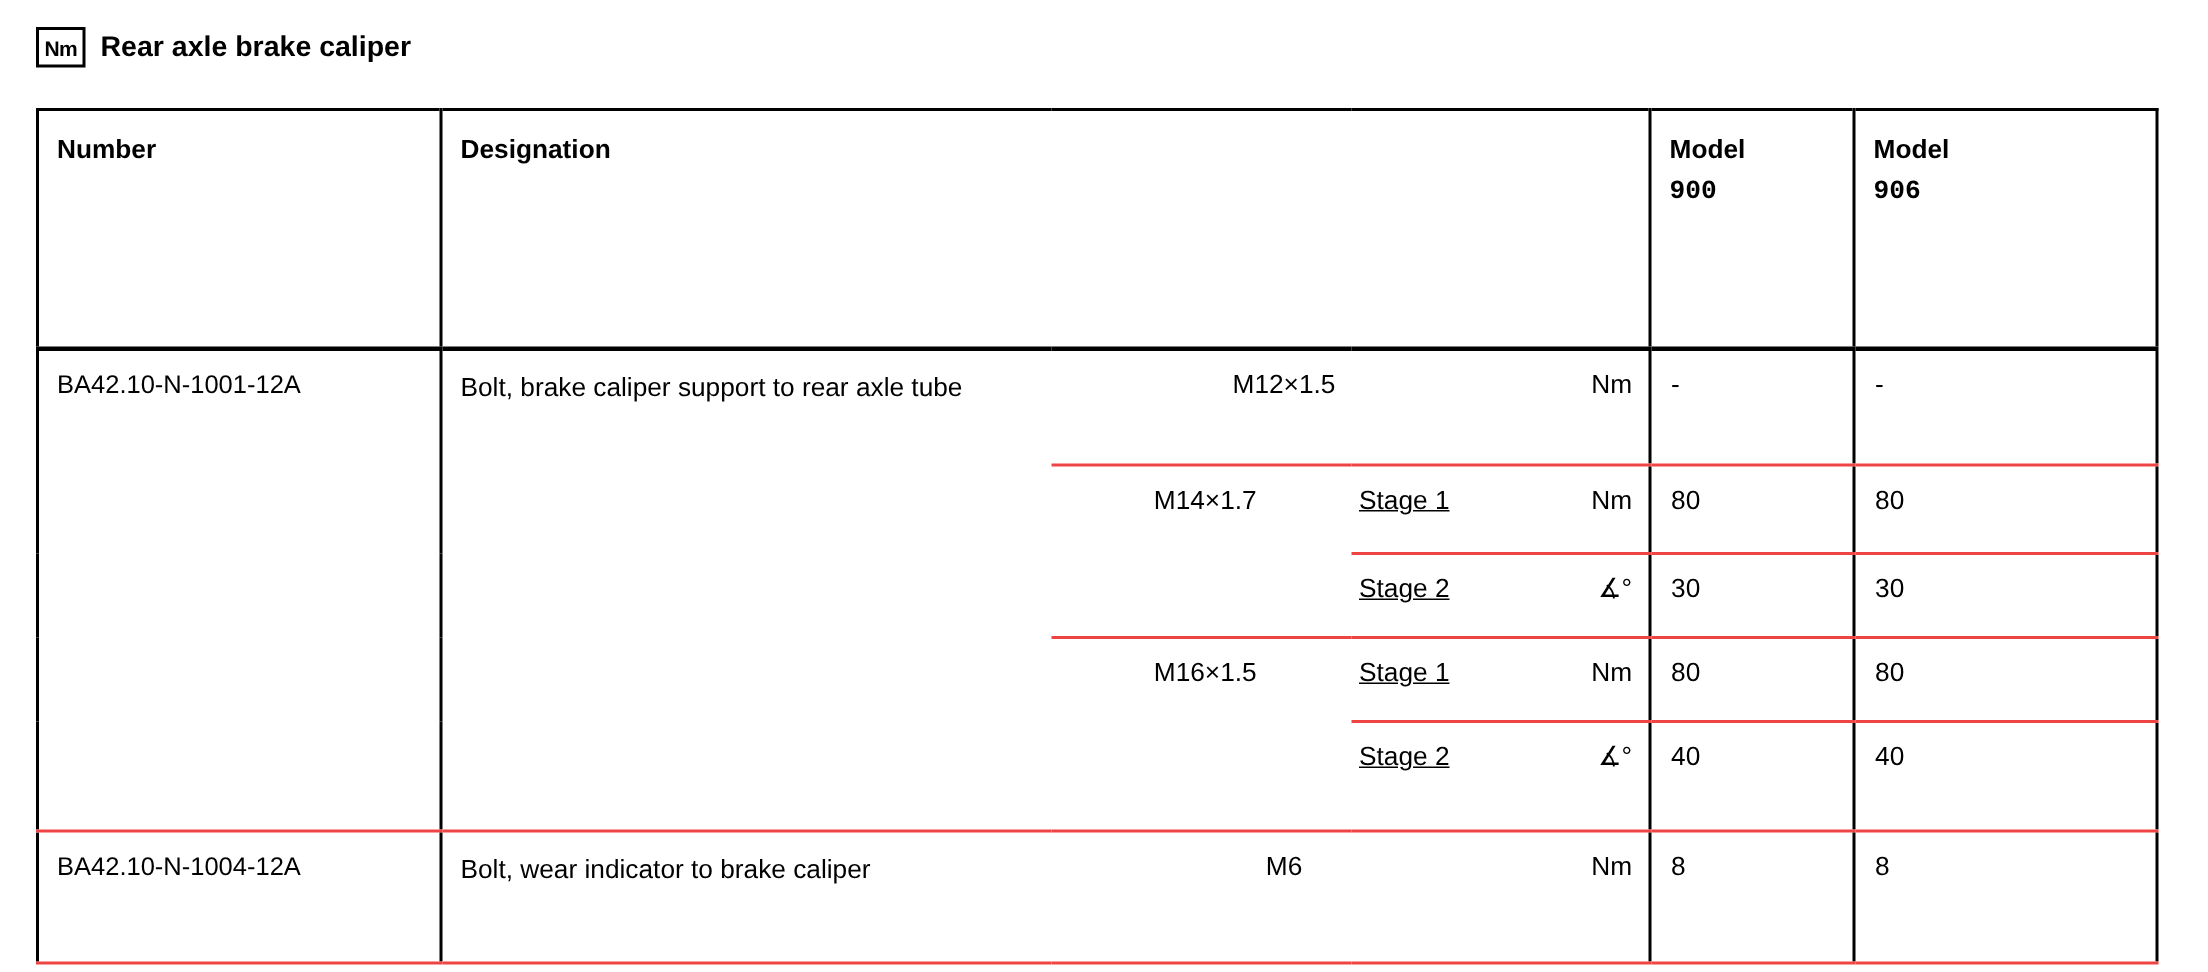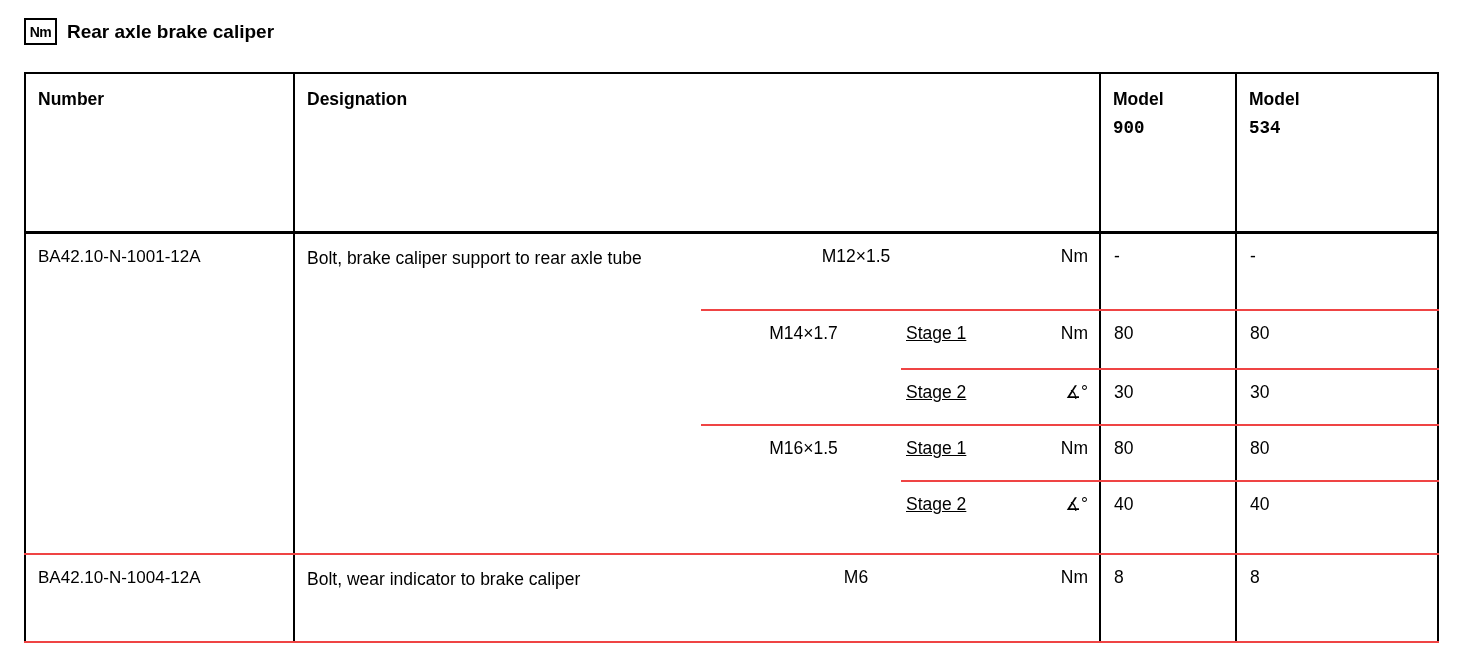--- a/index.html
+++ b/index.html
@@ -88,21 +88,21 @@
     <thead>
       <tr>
         <th>Number</th>
         <th class="v-left" colspan="4">Designation</th>
         <th class="v-left">
           <div>Model</div>
           <div class="hdr-line2">900</div>
         </th>
         <th class="v-left">
           <div>Model</div>
-          <div class="hdr-line2">534</div>
+          <div class="hdr-line2">906</div>
         </th>
       </tr>
     </thead>
     <tbody>
       <tr class="r1">
         <td class="cell-number" rowspan="5">BA42.10-N-1001-12A</td>
         <td class="cell-desig v-left" rowspan="5">Bolt, brake caliper support to rear axle tube</td>
         <td class="cell-thread" colspan="2">M12×1.5</td>
         <td class="cell-unit">Nm</td>
         <td class="cell-model v-left">-</td>

